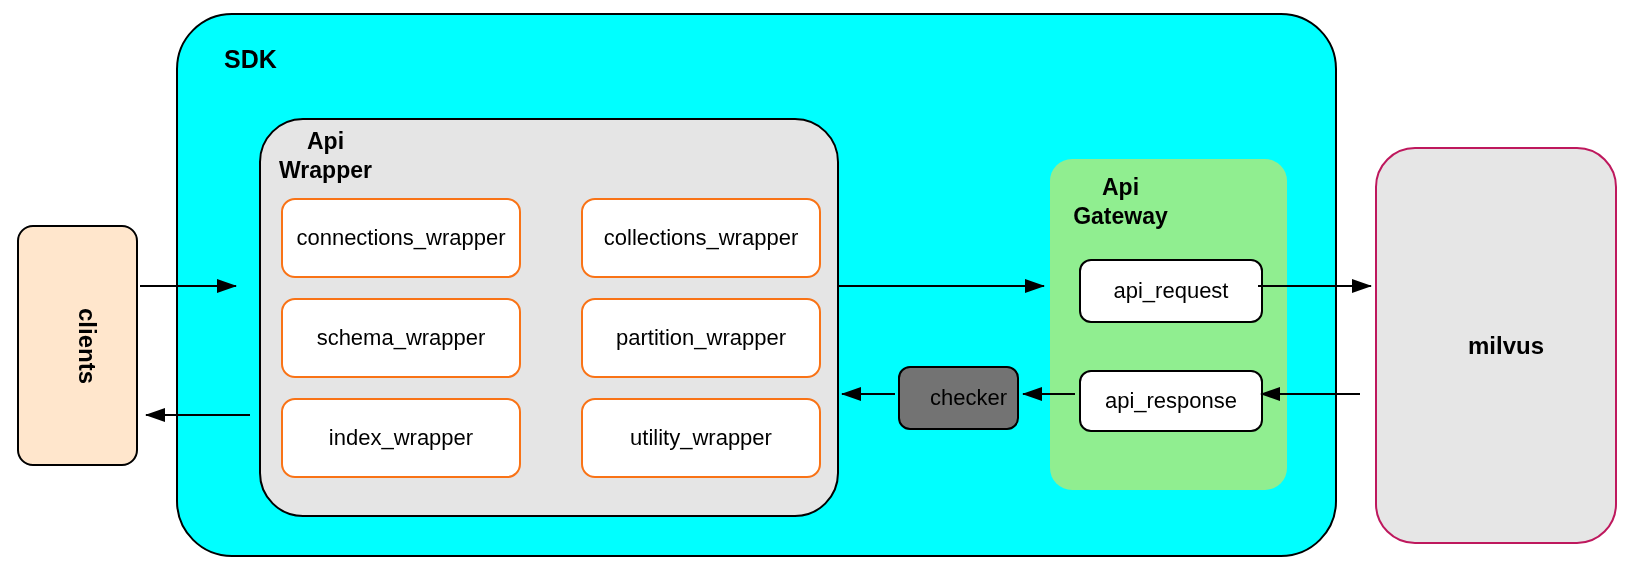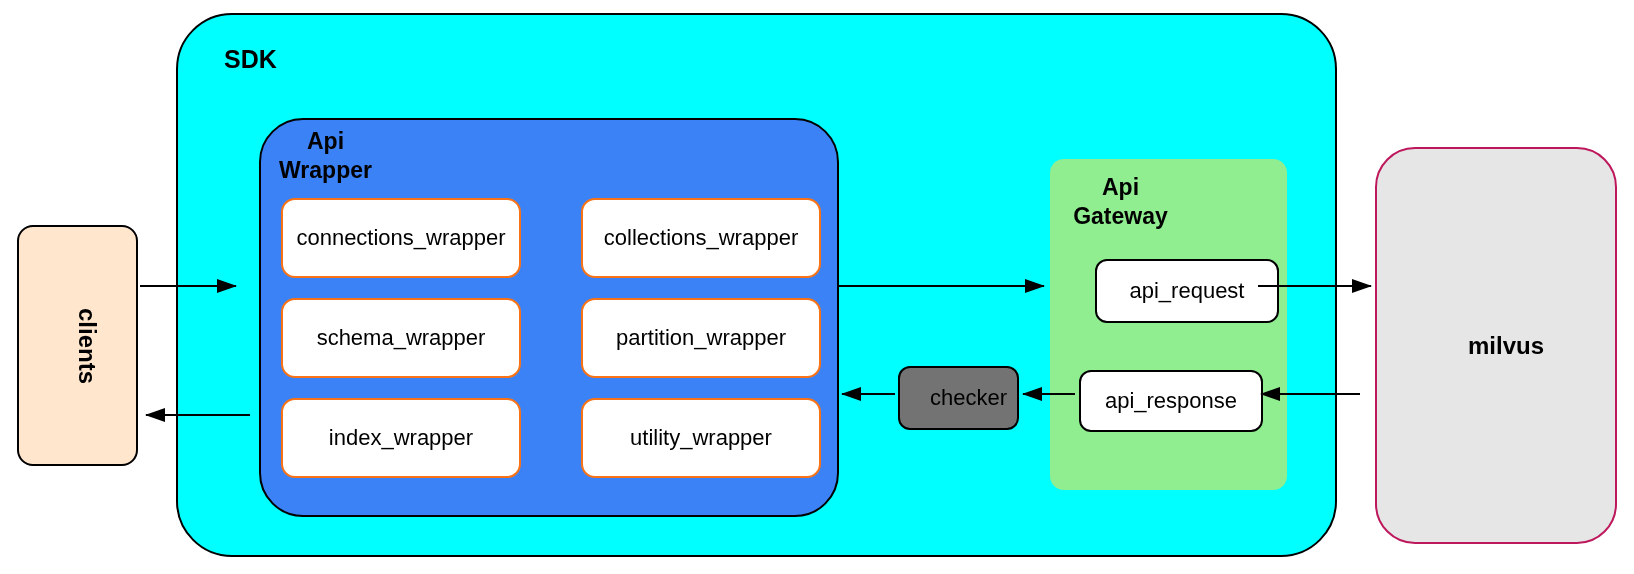--- a/index.html
+++ b/index.html
@@ -31,21 +31,21 @@
     background: #00FFFF; border: 2px solid #000; border-radius: 56px;
   }
   .sdk-label {
     position: absolute; left: 46px; top: 30px;
     font-weight: bold; font-size: 25px;
   }
 
   
   .api-wrapper {
     left: 81px; top: 103px; width: 580px; height: 399px;
-    background: #3b82f6; border: 2px solid #000; border-radius: 44px; text-decoration: underline;
+    background: #e5e5e5; border: 2px solid #000; border-radius: 44px; text-decoration: underline;
   }
   .wrapper-label {
     position: absolute; left: 2px; top: 7px; width: 125px;
     text-align: center; font-weight: bold; font-size: 23px; line-height: 1.25;
   }
   .module-grid {
     position: absolute; left: 20px; top: 78px;
     display: grid;
     grid-template-columns: 240px 240px;
     grid-auto-rows: 80px;
@@ -61,33 +61,33 @@
   .checker {
     left: 720px; top: 351px; width: 121px; height: 64px;
     background: #737373; border: 2px solid #000; border-radius: 12px;
     display: flex; align-items: center; justify-content: center;
     font-size: 22px;
   }
 
   
   .api-gateway {
     left: 872px; top: 144px; width: 237px; height: 331px;
-    background: #90EE90; border-radius: 14px;
+    background: #90EE90; border-radius: 22px;
   }
   .gateway-label {
     position: absolute; left: 8px; top: 14px; width: 125px;
     text-align: center; font-weight: bold; font-size: 23px; line-height: 1.25;
   }
   .gw-node {
     position: absolute; left: 29px; width: 180px;
     background: #fff; border: 2px solid #000; border-radius: 12px;
     display: flex; align-items: center; justify-content: center;
     font-size: 22px;
   }
-  .api-request  { top: 100px; height: 60px; margin-left: 16px; }
+  .api-request  { top: 100px; height: 60px; }
   .api-response { top: 211px; height: 58px; }
 
   
   .milvus {
     left: 1375px; top: 147px; width: 242px; height: 397px;
     background: #E6E6E6; border: 2px solid #be185d; border-radius: 40px;
     display: flex; align-items: center; justify-content: center;
     font-weight: bold; font-size: 24px;
   }
 

